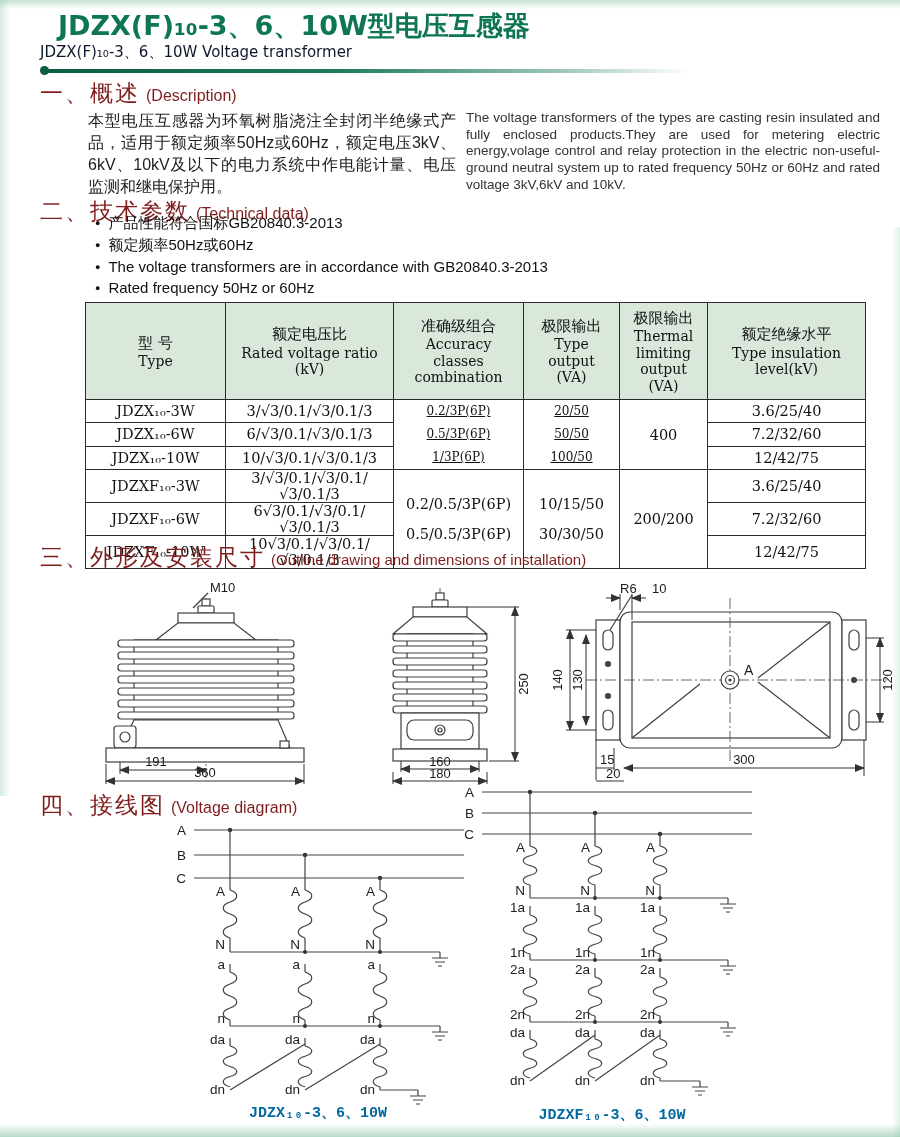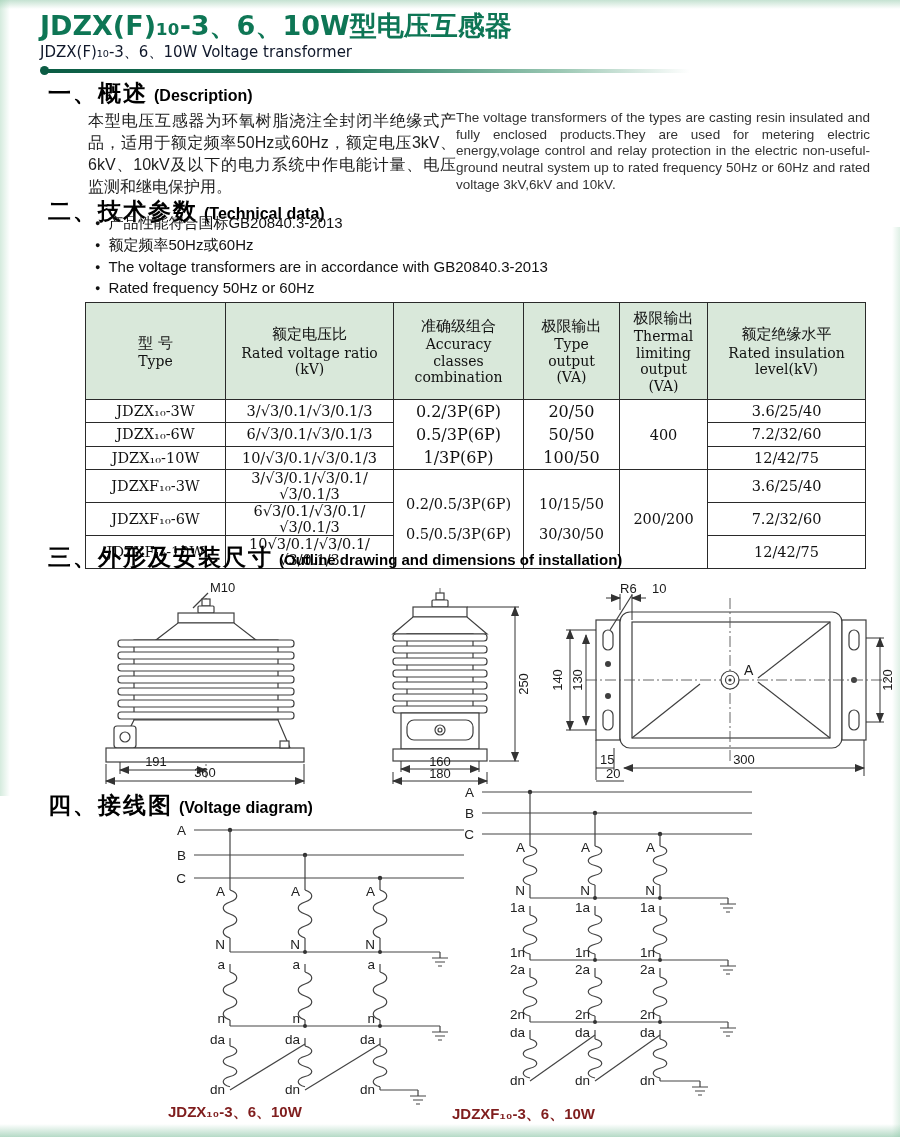--- a/index.html
+++ b/index.html
@@ -8,61 +8,61 @@
   
   .edge-top{position:absolute;left:0;top:0;width:100%;height:9px;
     background:linear-gradient(180deg,rgba(140,198,165,.5),rgba(255,255,255,0));}
   .edge-left{position:absolute;left:0;top:0;width:10px;height:70%;
     background:linear-gradient(90deg,rgba(150,205,172,.4),rgba(255,255,255,0));}
   .edge-right{position:absolute;right:0;top:20%;width:8px;height:80%;
     background:linear-gradient(270deg,rgba(150,205,172,.3),rgba(255,255,255,0));}
   .edge-bottom{position:absolute;left:0;bottom:0;width:100%;height:13px;
     background:linear-gradient(0deg,rgba(120,188,152,.55),rgba(255,255,255,0));}
 
-  .title{position:absolute;left:40px;top:8px;font-family:"DejaVu Sans","Liberation Sans",sans-serif;
+  .title{position:absolute;left:58px;top:8px;font-family:"DejaVu Sans","Liberation Sans",sans-serif;
          font-weight:bold;font-size:27px;color:#0e7655;}
   .subtitle{position:absolute;left:40px;top:43px;font-family:"DejaVu Sans","Liberation Sans",sans-serif;
          font-size:15px;color:#0f172a;}
   .divider{position:absolute;left:40px;top:66px;width:650px;height:9px;}
   .divider .dot{position:absolute;left:0;top:0;width:9px;height:9px;border-radius:50%;background:#0b5c44;}
   .divider .line{position:absolute;left:6px;top:2.5px;width:644px;height:4px;
     background:linear-gradient(90deg,#0b5c44 0%,#1d7a5c 45%,#9cc8b4 80%,rgba(255,255,255,0) 100%);}
 
-  .sec{position:absolute;left:48px;color:#000000;font-weight:bold;white-space:nowrap;}
+  .sec{position:absolute;left:40px;color:#7f1d1d;font-weight:normal;white-space:nowrap;}
   .sec .num,.sec .zh{font-size:23px;letter-spacing:2px;}
   .sec .en{font-size:16px;margin-left:6px;letter-spacing:0;}
   .sec .en.small{font-size:15px;}
 
-  .desc{position:absolute;left:88px;top:110px;width:794px;display:flex;}
+  .desc{position:absolute;left:88px;top:110px;width:794px;display:flex;gap:10px;}
   .desc .zh{width:368px;font-size:16px;line-height:1.38;color:#1d1d1d;text-align:justify;}
   .desc .en{width:414px;font-size:13.5px;line-height:1.24;color:#333;text-align:justify;}
 
   .bullets{position:absolute;left:95px;top:212px;font-size:15px;color:#111;}
   .bullet{line-height:1.45;}
   .bullet::before{content:"●";font-size:9px;vertical-align:2px;margin-right:8px;color:#111;}
 
   table.dtable{position:absolute;left:85px;top:302px;width:780px;border-collapse:collapse;
     font-family:"DejaVu Serif","Liberation Serif",serif;color:#111;table-layout:fixed;}
   .dtable th,.dtable td{border:1px solid #2a2a2a;text-align:center;vertical-align:middle;padding:0;}
   .dtable th{background:#d9e8da;font-weight:normal;height:96px;}
   .dtable td{height:22px;font-size:14.5px;}
   .hz{font-size:15px;line-height:1.35;}
   .he{font-size:14px;line-height:1.18;}
-  .stack3 div{line-height:23px;font-size:16px;}
+  .stack3 div{line-height:23px;font-size:12px;text-decoration:underline;}
   .stack2 div{line-height:30px;font-size:14.5px;}
 
   .drawings{position:absolute;left:45px;top:580px;width:850px;height:208px;}
   .drawings svg{position:absolute;top:0;}
   .dimtxt{font-family:"Liberation Sans",sans-serif;font-size:13px;fill:#1a1a1a;}
   .lbltxt{font-family:"Liberation Sans",sans-serif;font-size:14px;fill:#1a1a1a;}
 
   .wiresvg{position:absolute;}
   .wlbl{font-family:"Liberation Sans",sans-serif;font-size:13.5px;fill:#222;}
-  .cap{position:absolute;font-weight:bold;font-size:15px;color:#7f1d1d;
-       font-family:Liberation Sans, sans-serif;}
+  .cap{position:absolute;text-align:center;font-weight:bold;font-size:15px;color:#0369a1;
+       font-family:Liberation Mono, monospace;}
 
   .stroke{stroke:#3f3f3f;stroke-width:1.2;fill:none;}
   .strokef{stroke:#3f3f3f;stroke-width:1.2;fill:#fff;}
   .dim{stroke:#333;stroke-width:1;fill:none;}
   .cl{stroke:#555;stroke-width:.9;fill:none;stroke-dasharray:11 3 2 3;}
   .wire{stroke:#444;stroke-width:1.2;fill:none;}
 </style>
 </head>
 <body>
 
@@ -131,21 +131,21 @@
           </th>
       <th>
             <div class="hz">极限输出</div>
             <div class="he">Thermal</div>
             <div class="he">limiting</div>
             <div class="he">output</div>
             <div class="he">(VA)</div>
           </th>
       <th>
             <div class="hz">额定绝缘水平</div>
-            <div class="he">Rated insulation</div>
+            <div class="he">Type insulation</div>
             <div class="he">level(kV)</div>
           </th>
     </tr>
     <tr>
       <td>JDZX₁₀-3W</td>
       <td>3/√3/0.1/√3/0.1/3</td>
       <td rowspan="3" class="stack3">
         <div>0.2/3P(6P)</div>
             <div>0.5/3P(6P)</div>
             <div>1/3P(6P)</div>

